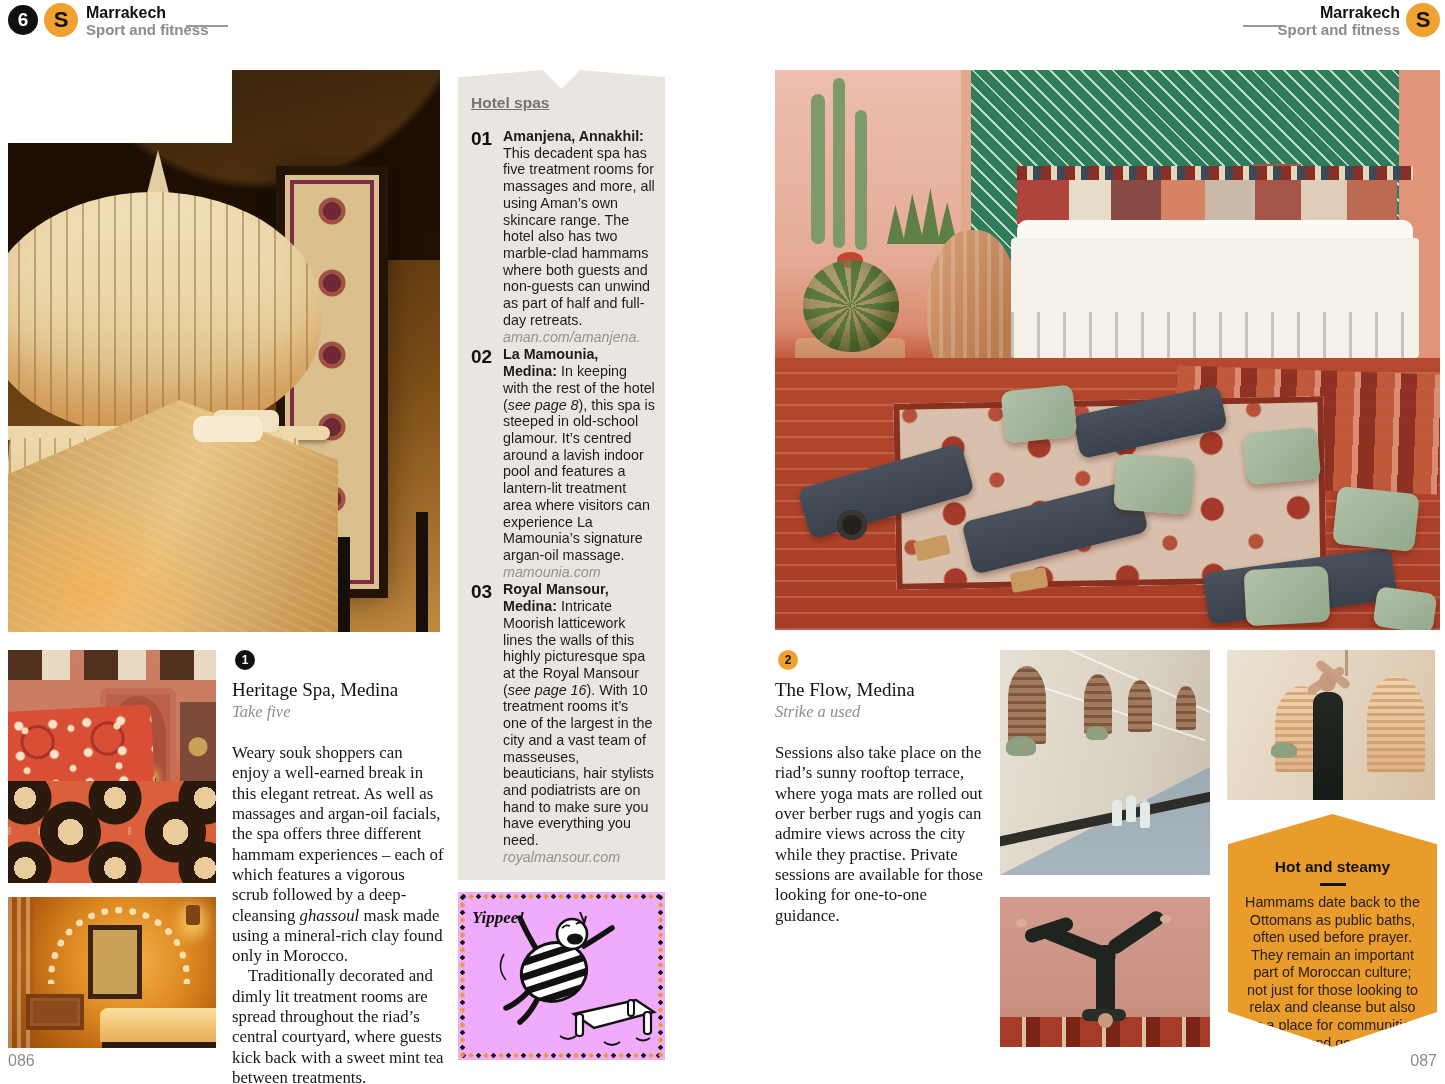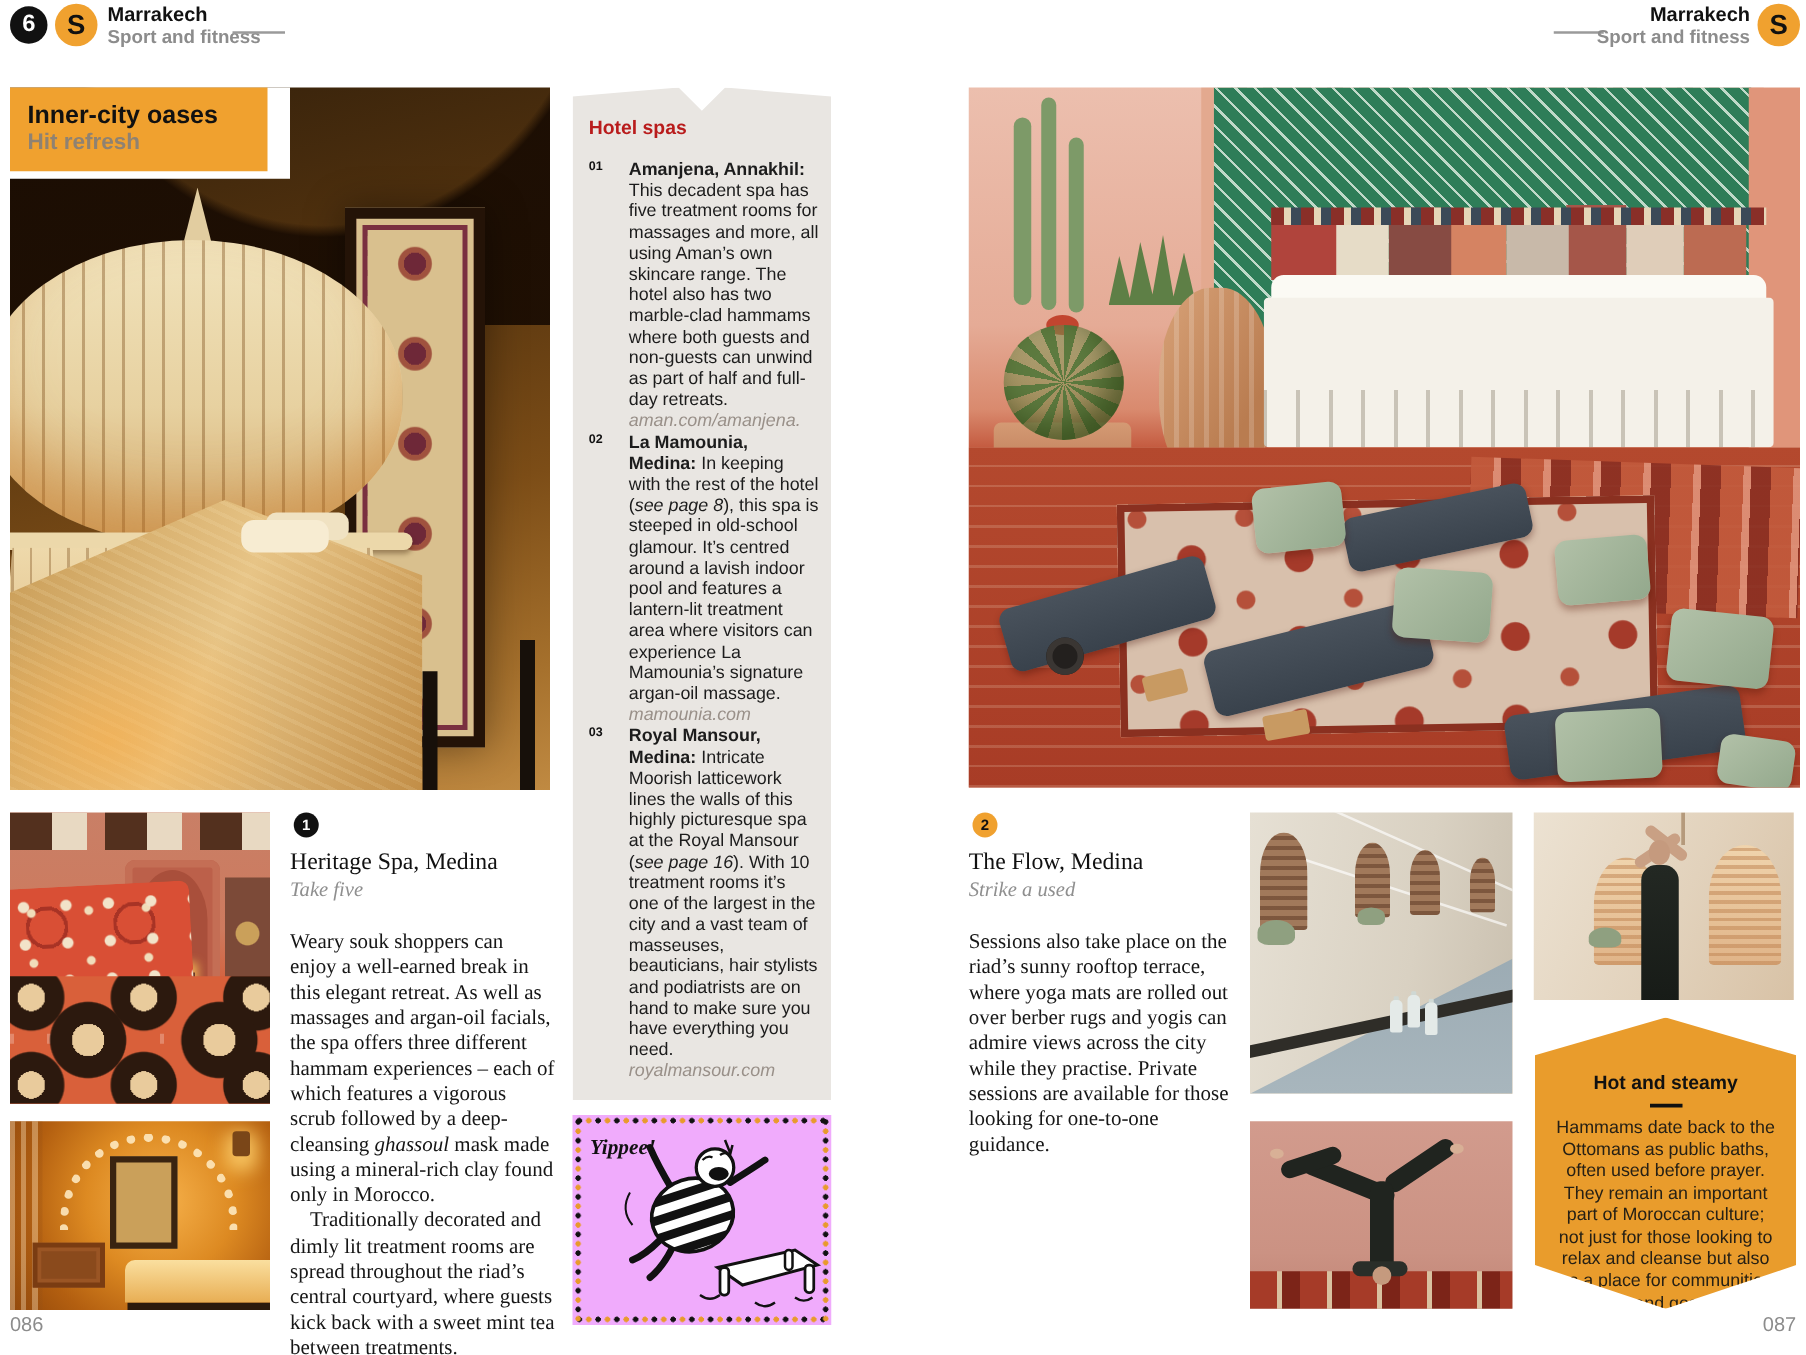--- a/index.html
+++ b/index.html
@@ -28,24 +28,24 @@
   .art-title{font-family:"Liberation Serif",serif;font-size:19px;color:#111;margin-top:9px;}
   .art-tag{font-family:"Liberation Serif",serif;font-style:italic;font-size:16.5px;color:#8f8f8f;margin-top:1px;}
   .art-body{font-family:"Liberation Serif",serif;font-size:16.8px;line-height:1.21;color:#161616;margin-top:21px;}
   .art-body p{margin:0;}
   .art-body p + p{text-indent:16px;}
 
   
   .hs-panel{left:458px;top:70px;width:207px;height:810px;background:#E9E6E2;
             clip-path:polygon(0% 0.9%,41% 0%,50% 2.3%,59% 0%,100% 0.9%,100% 100%,0% 100%);
             box-sizing:border-box;padding:24px 10px 0 13px;}
-  .hs-heading{font-size:15.5px;font-weight:bold;color:#b91c1c;}
+  .hs-heading{font-size:15.5px;font-weight:bold;color:#737373;text-decoration:underline;}
   .hs-item{display:flex;margin-top:16px;}
   .hs-item.cont{margin-top:1px;justify-content:center;}
-  .hs-num{width:32px;flex:0 0 32px;font-size:10px;font-weight:bold;line-height:1.17;}
+  .hs-num{width:32px;flex:0 0 32px;font-size:19px;font-weight:bold;line-height:1.17;}
   .hs-text{font-size:14.3px;line-height:1.17;color:#1c1c1c;}
   .hs-text b{font-weight:bold;}
   .hs-url{font-style:italic;color:#999089;}
 
   
   .cartoon-box{left:458px;top:892px;width:207px;height:168px;background:#f0abfc;}
   .dot-h{position:absolute;height:5px;left:3px;right:3px;background-repeat:repeat-x;
      background-image:radial-gradient(circle at 2.5px 2.5px,#111 2.1px,rgba(0,0,0,0) 2.3px),
                       radial-gradient(circle at 2.5px 2.5px,#E89A2B 2.1px,rgba(0,0,0,0) 2.3px);
      background-size:15px 5px,15px 5px;background-position:0 0,7.5px 0;}
@@ -267,24 +267,20 @@
     <div class="abs arch-surround"></div>
     <div class="abs arch-open"></div>
     <div class="abs bed-leg" style="left:330px;bottom:0;width:12px;height:95px;"></div>
     <div class="abs bed-leg" style="left:408px;bottom:0;width:12px;height:120px;"></div>
     <div class="abs massage-bed"></div>
     <div class="abs towel"></div>
     <div class="abs glow-bl"></div>
   </div>
 
   <div class="abs feature-backdrop"></div>
-  <div class="abs feature-box">
-    <div class="feature-title">Inner-city oases</div>
-    <div class="feature-sub">Hit refresh</div>
-  </div>
 
   <div class="abs photo ph-cushions">
     <div class="abs frames"></div>
     <div class="abs niche">
       <div class="abs niche-arch"></div>
       <div class="abs book" style="left:18px;background:#5a3a2a;transform:rotate(8deg);"></div>
       <div class="abs book" style="left:26px;background:#2e6a55;transform:rotate(12deg);"></div>
       <div class="abs book" style="left:33px;background:#8a5a3a;transform:rotate(16deg);"></div>
       <div class="abs candle"></div>
     </div>

